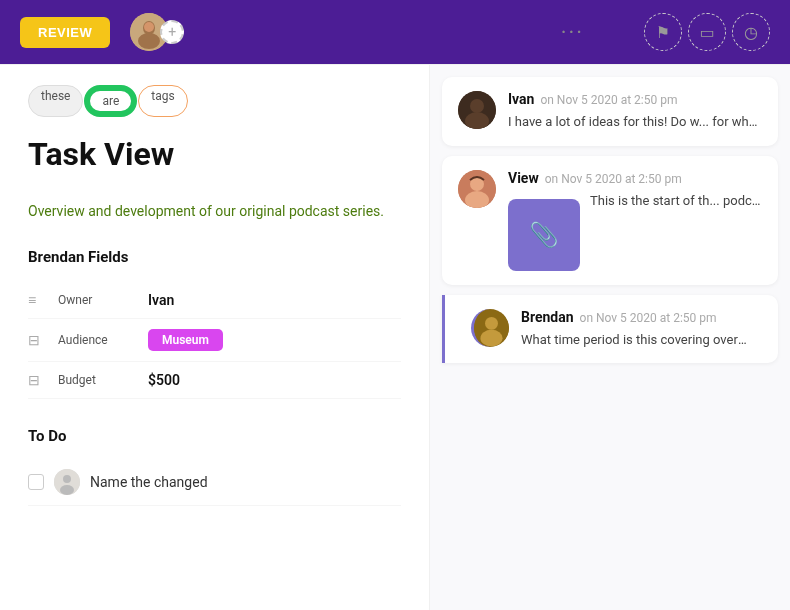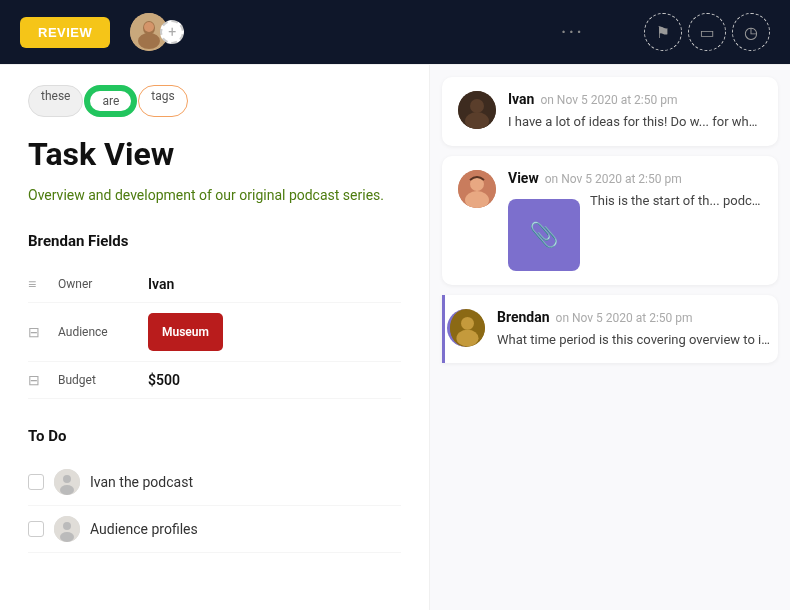--- a/index.html
+++ b/index.html
@@ -13,21 +13,21 @@
       flex-direction: column;
     }
 
     
     .header {
       display: flex;
       align-items: center;
       padding: 10px 20px;
       border-bottom: 1px solid #f0f0f0;
       height: 65px;
-      background: #0f172a;
+      background: #4c1d95;
     }
     .review-btn {
       background: #f5c518;
       color: #fff;
       font-weight: 700;
       font-size: 13px;
       border: none;
       border-radius: 6px;
       padding: 8px 18px;
       cursor: pointer;
@@ -129,21 +129,21 @@
     .tag-tags {
       background: #fff;
       color: #555;
       border: 1px solid #f4a261;
     }
 
     .page-title {
       font-size: 32px;
       font-weight: 700;
       color: #111;
-      margin-bottom: 12px;
+      margin-bottom: 28px;
     }
 
     .page-desc {
       font-size: 14px;
       color: #4d7c0f;
       line-height: 1.5;
       margin-bottom: 26px;
     }
 
     .section-title {
@@ -175,24 +175,24 @@
       color: #555;
       width: 90px;
       flex-shrink: 0;
     }
     .field-value {
       font-size: 14px;
       color: #111;
       font-weight: 600;
     }
     .badge-museum {
-      background: #b91c1c;
+      background: #d946ef;
       color: #fff;
       font-size: 12px;
-      padding: 12px 14px;
+      padding: 4px 14px;
       border-radius: 5px;
       font-weight: 600;
     }
 
     .todo-section .section-title {
       margin-bottom: 14px;
     }
     .todo-item {
       display: flex;
       align-items: center;
@@ -300,21 +300,21 @@
       gap: 10px;
       align-items: flex-start;
     }
 
     .brendan-card {
       border-left: 3px solid #7c6fcd;
       margin-left: 12px;
       margin-right: 12px;
       background: #fff;
       border-radius: 0 10px 10px 0;
-      padding: 14px 2px;
+      padding: 14px 26px;
       display: flex;
       gap: 12px;
       margin-bottom: 10px;
       box-shadow: 0 1px 4px rgba(0,0,0,0.06);
     }
 
     .status-change {
       display: flex;
       align-items: center;
       gap: 6px;
@@ -415,34 +415,23 @@
 
       <div class="todo-item">
         <div class="todo-checkbox"></div>
         <div class="todo-avatar">
           <svg width="26" height="26" viewBox="0 0 26 26">
             <circle cx="13" cy="13" r="13" fill="#e0ddd8"></circle>
             <circle cx="13" cy="10" r="4" fill="#bbb"></circle>
             <ellipse cx="13" cy="21" rx="7" ry="5" fill="#bbb"></ellipse>
           </svg>
         </div>
-        <span class="todo-text">Ivan the podcast</span>
-      </div>
-
-      <div class="todo-item">
-        <div class="todo-checkbox"></div>
-        <div class="todo-avatar">
-          <svg width="26" height="26" viewBox="0 0 26 26">
-            <circle cx="13" cy="13" r="13" fill="#e0ddd8"></circle>
-            <circle cx="13" cy="10" r="4" fill="#bbb"></circle>
-            <ellipse cx="13" cy="21" rx="7" ry="5" fill="#bbb"></ellipse>
-          </svg>
-        </div>
-        <span class="todo-text">Audience profiles</span>
-      </div>
+        <span class="todo-text">Name the changed</span>
+      </div>
+
     </div>
 
   </div>
 
   <div class="right-panel">
 
     <div class="comment-card">
       <div class="comment-avatar ivan">
         <svg width="38" height="38" viewBox="0 0 38 38">
           <circle cx="19" cy="19" r="19" fill="#3d2b1f"></circle>

